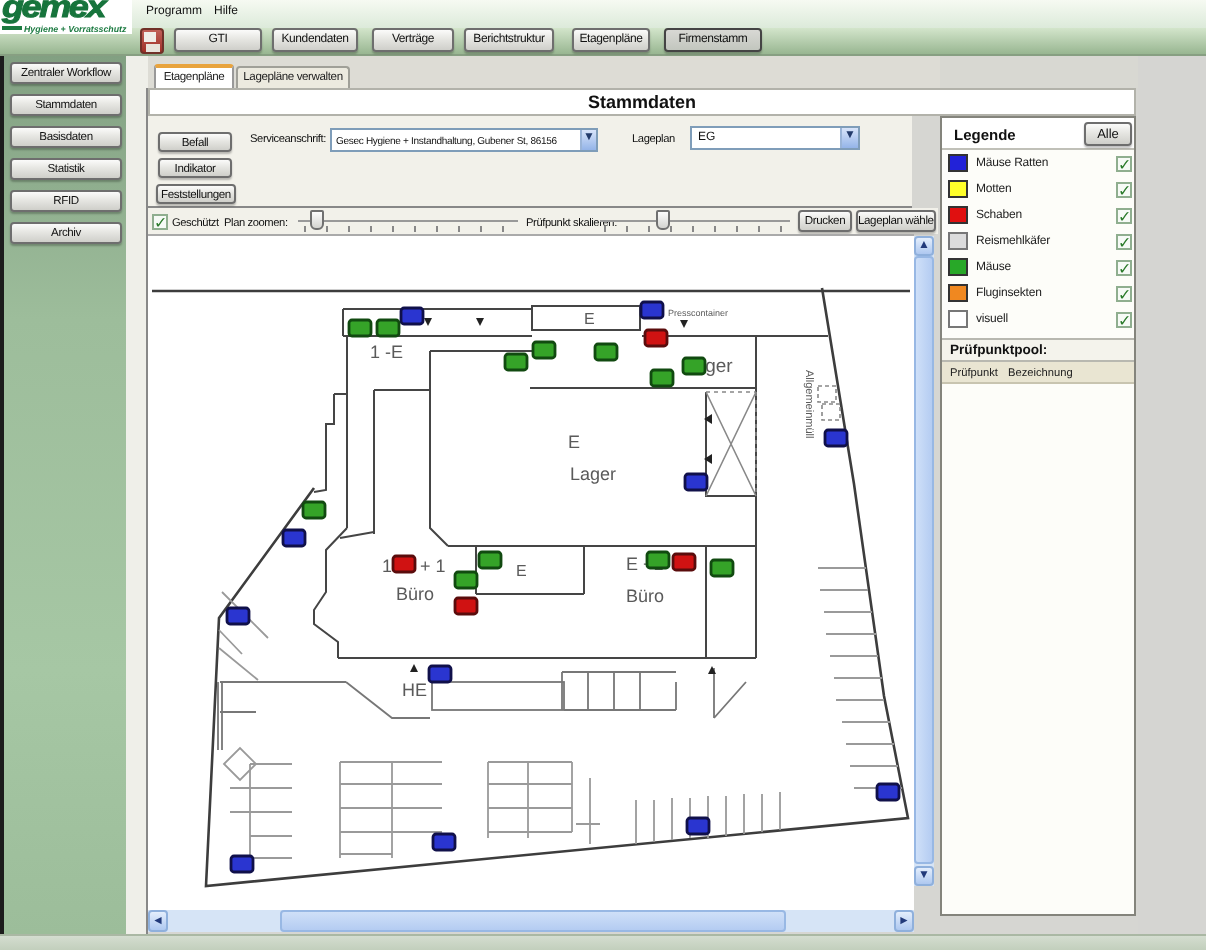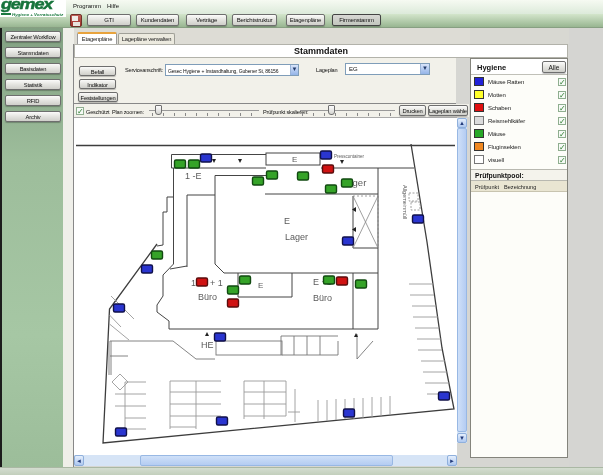--- a/index.html
+++ b/index.html
@@ -214,21 +214,21 @@
 </div>
 
 <div class="abs" style="left:74px;top:455px;width:383px;height:11px;background:#d6e4f6;">
  <div class="abs" style="left:0;top:0;width:10px;height:11px;background:linear-gradient(#e4eefc,#aec8f0);border:1px solid #8fb0dc;border-radius:2px;font-size:6px;line-height:10px;text-align:center;color:#223a7a;">◄</div>
  <div class="abs" style="left:66px;top:0;width:253px;height:11px;background:linear-gradient(#cfe0f8,#b4ccf2);border:1px solid #98b8e4;border-radius:2px;"></div>
  <div class="abs" style="right:0;top:0;width:10px;height:11px;background:linear-gradient(#e4eefc,#aec8f0);border:1px solid #8fb0dc;border-radius:2px;font-size:6px;line-height:10px;text-align:center;color:#223a7a;">►</div>
 </div>
 
 <div class="abs" style="left:470px;top:58px;width:98px;height:400px;background:#fdfdf9;border:1px solid #84847c;">
  <div class="abs" style="left:0;top:0;width:96px;height:16px;border-bottom:1px solid #c0c0b8;background:#fff;">
-  <div class="abs" style="left:6px;top:4px;font-size:7.5px;font-weight:bold;color:#111;">Hygiene</div>
+  <div class="abs" style="left:6px;top:4px;font-size:7.5px;font-weight:bold;color:#111;">Legende</div>
   <div class="btn" style="left:71px;top:2px;width:24px;height:12px;font-size:6.5px;line-height:11px;">Alle</div>
  </div>
  <div class="abs" style="left:0;top:16px;width:96px;height:96px;font-size:6px;letter-spacing:-0.1px;color:#222;">
   <div class="abs" style="left:3px;top:2px;width:10px;height:9px;background:#2222d8;border:1px solid #333;"></div>
       <div class="abs" style="left:17px;top:4px;">Mäuse Ratten</div>
       <div class="abs lcb" style="top:3px;"></div>
   <div class="abs" style="left:3px;top:15px;width:10px;height:9px;background:#ffff2a;border:1px solid #333;"></div>
       <div class="abs" style="left:17px;top:17px;">Motten</div>
       <div class="abs lcb" style="top:16px;"></div>
   <div class="abs" style="left:3px;top:28px;width:10px;height:9px;background:#e01010;border:1px solid #333;"></div>

